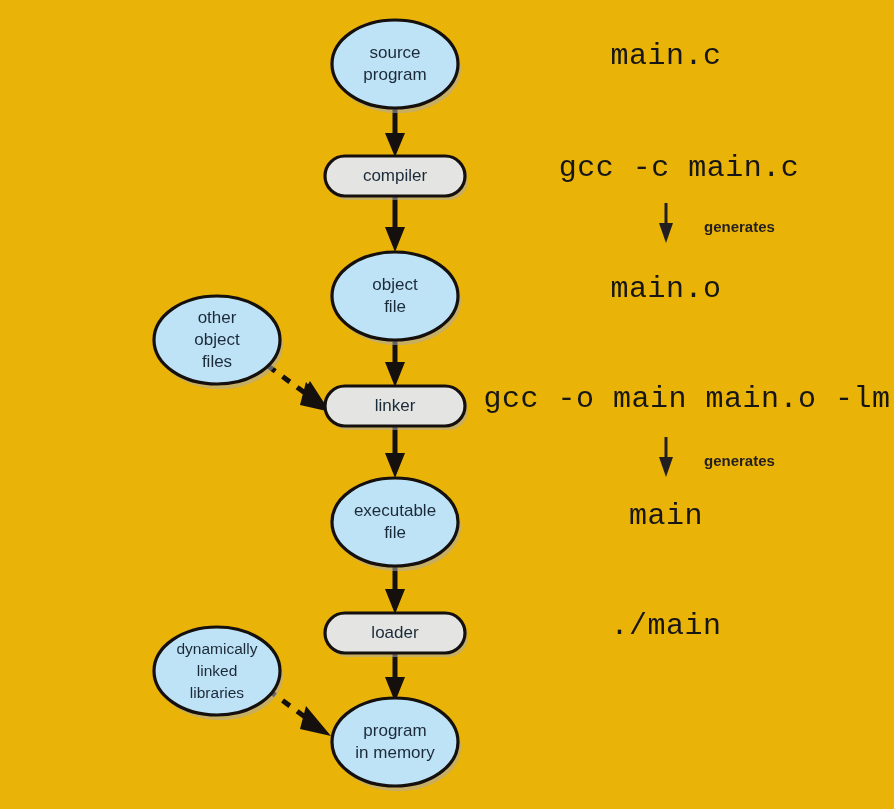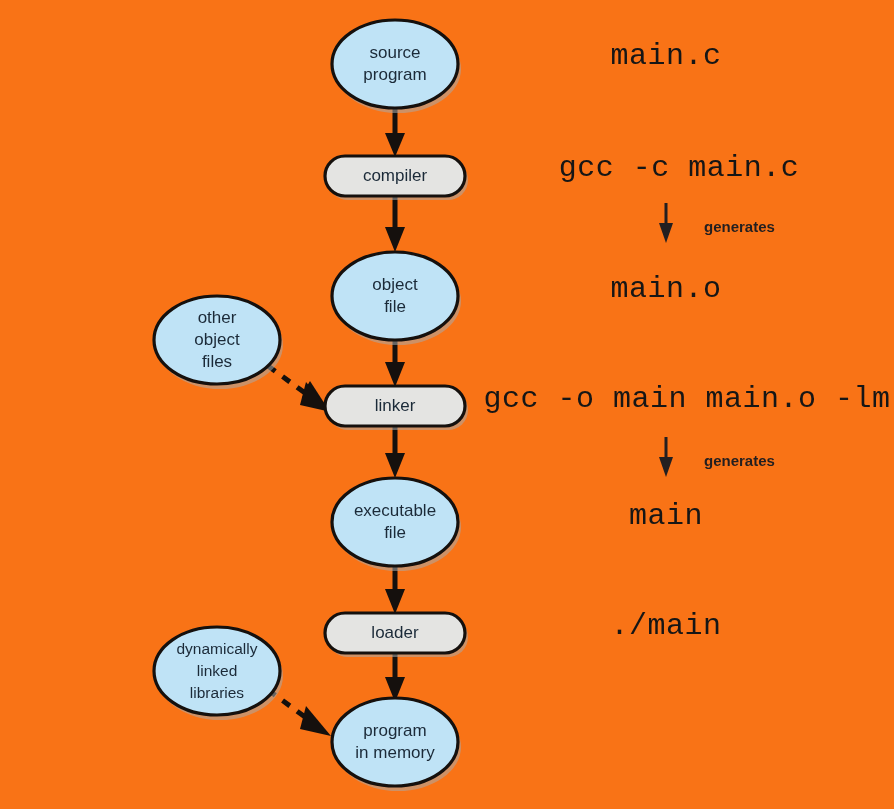--- a/index.html
+++ b/index.html
@@ -8,21 +8,21 @@
     padding: 0;
     background: #ffffff;
   }
   body {
     font-family: "Liberation Sans", sans-serif;
   }
   #diagram-root {
     position: relative;
     width: 894px;
     height: 809px;
-    background: #f97316;
+    background: #eab308;
     overflow: hidden;
   }
   #diagram-svg {
     position: absolute;
     left: 0;
     top: 0;
     width: 894px;
     height: 809px;
   }
   .node-label {

